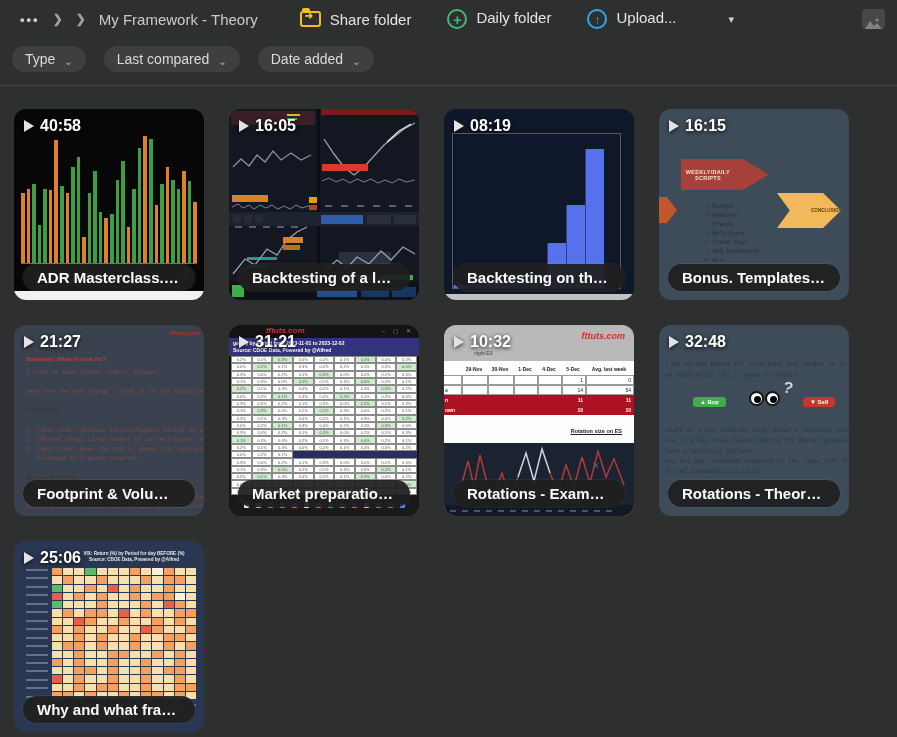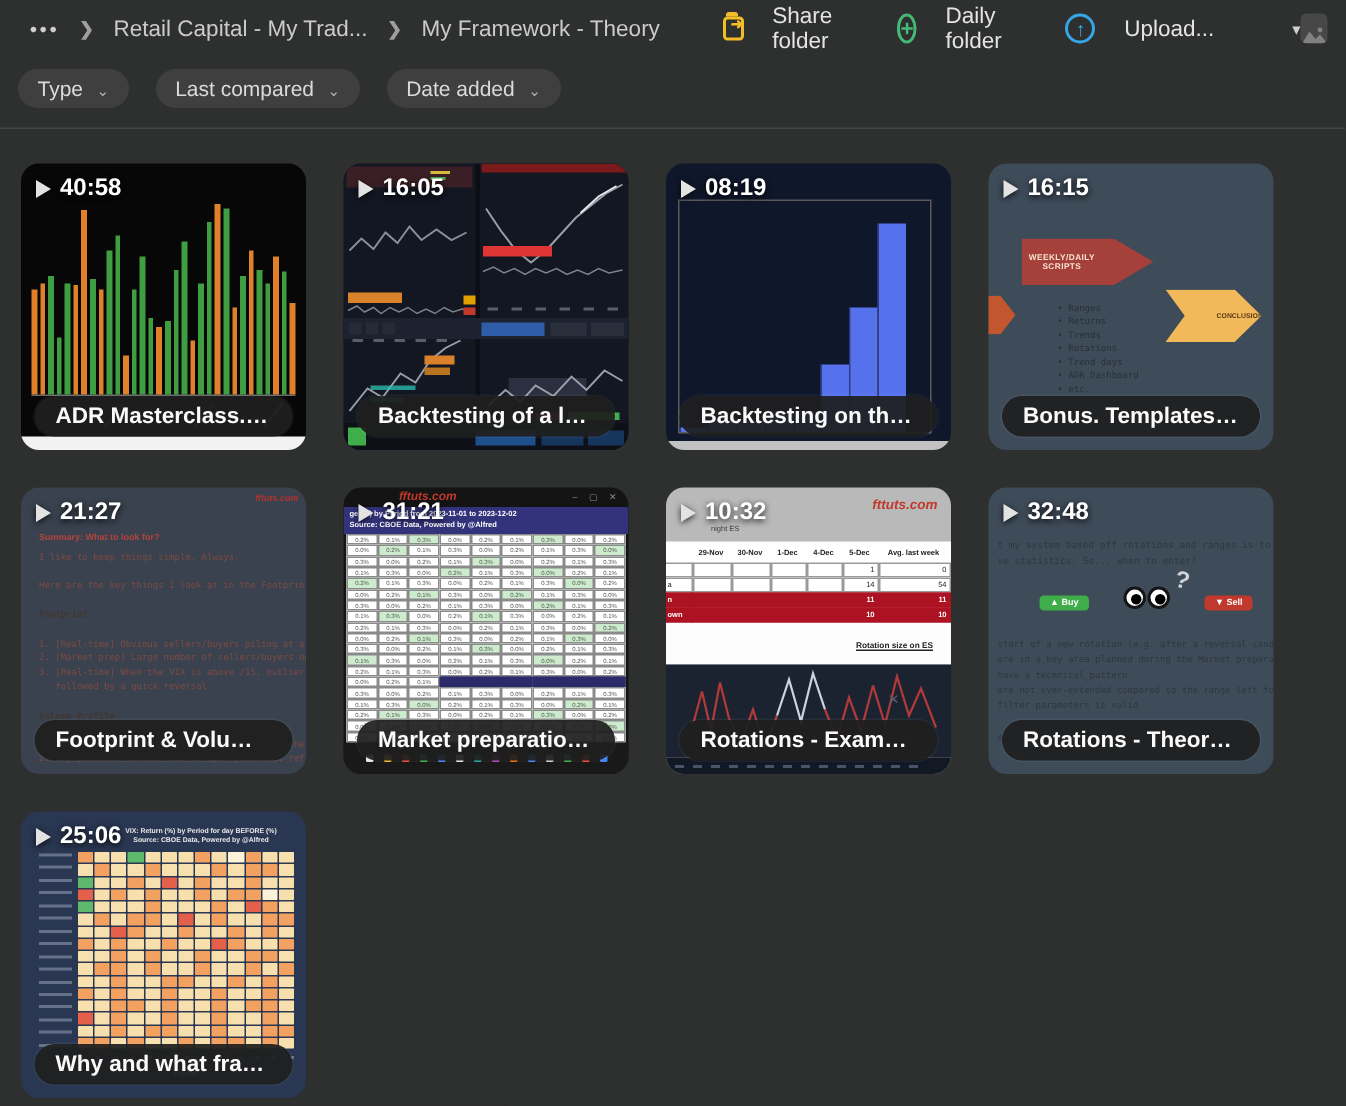--- a/index.html
+++ b/index.html
@@ -7,21 +7,21 @@
   .app{width:897px;height:737px;position:relative;overflow:hidden;background:#2e2f2f;
        font-family:"Liberation Sans",sans-serif;color:#d6d6d6;}
 
   
   .topbar{height:38px;display:flex;align-items:center;padding:0 12px 0 20px;}
   .crumbs{display:flex;align-items:center;gap:13px;}
   .crumb-ellipsis{font-weight:700;letter-spacing:2px;color:#cfcfcf;font-size:13px;cursor:pointer;}
   .crumb-sep{color:#9f9f9f;font-size:12px;font-weight:700;}
   .crumb{color:#cbcbcb;font-size:15px;white-space:nowrap;cursor:pointer;}
   .actions{display:flex;align-items:center;gap:36px;margin-left:42px;}
-  .action{display:flex;align-items:center;gap:19px;cursor:pointer;}
+  .action{display:flex;gap:9px;cursor:pointer;}
   .action-label{color:#e4e4e4;font-size:15px;}
   .ic-folder{width:21px;height:16px;border:2px solid #f3bd27;border-radius:3px;position:relative;}
   .ic-folder:before{content:"";position:absolute;top:-5px;left:0;width:8px;height:3px;background:#f3bd27;border-radius:2px 2px 0 0;}
   .ic-folder:after{content:"➜";position:absolute;top:-3px;left:3px;color:#f3bd27;font-size:10px;font-weight:700;}
   .ic-circle{width:20px;height:20px;border-radius:50%;display:flex;align-items:center;justify-content:center;font-weight:700;}
   .ic-plus{border:2px solid #46b876;color:#46b876;font-size:15px;line-height:1;}
   .ic-up{border:2px solid #35a6e6;color:#35a6e6;font-size:13px;line-height:1;}
   .upload-caret{color:#d0d0d0;font-size:11px;margin-left:16px;cursor:pointer;}
   .ic-image{width:23px;height:20px;background:#4c4c4c;border-radius:4px;margin-left:auto;
             display:flex;align-items:flex-end;justify-content:center;overflow:hidden;cursor:pointer;opacity:.85;}
@@ -145,21 +145,20 @@
 </style>
 </head>
 <body>
 
 <div class="app">
 
   <header class="topbar">
     <nav class="crumbs">
       <span class="crumb-ellipsis">•••</span>
       <span class="crumb-sep">❯</span>
-      <span class="crumb">Retail Capital - My Trad...</span>
       <span class="crumb-sep">❯</span>
       <span class="crumb">My Framework - Theory</span>
     </nav>
     <div class="actions">
       <div class="action">
         <span class="ic-folder"></span>
         <span class="action-label">Share folder</span>
       </div>
       <div class="action">
         <span class="ic-circle ic-plus">+</span>

